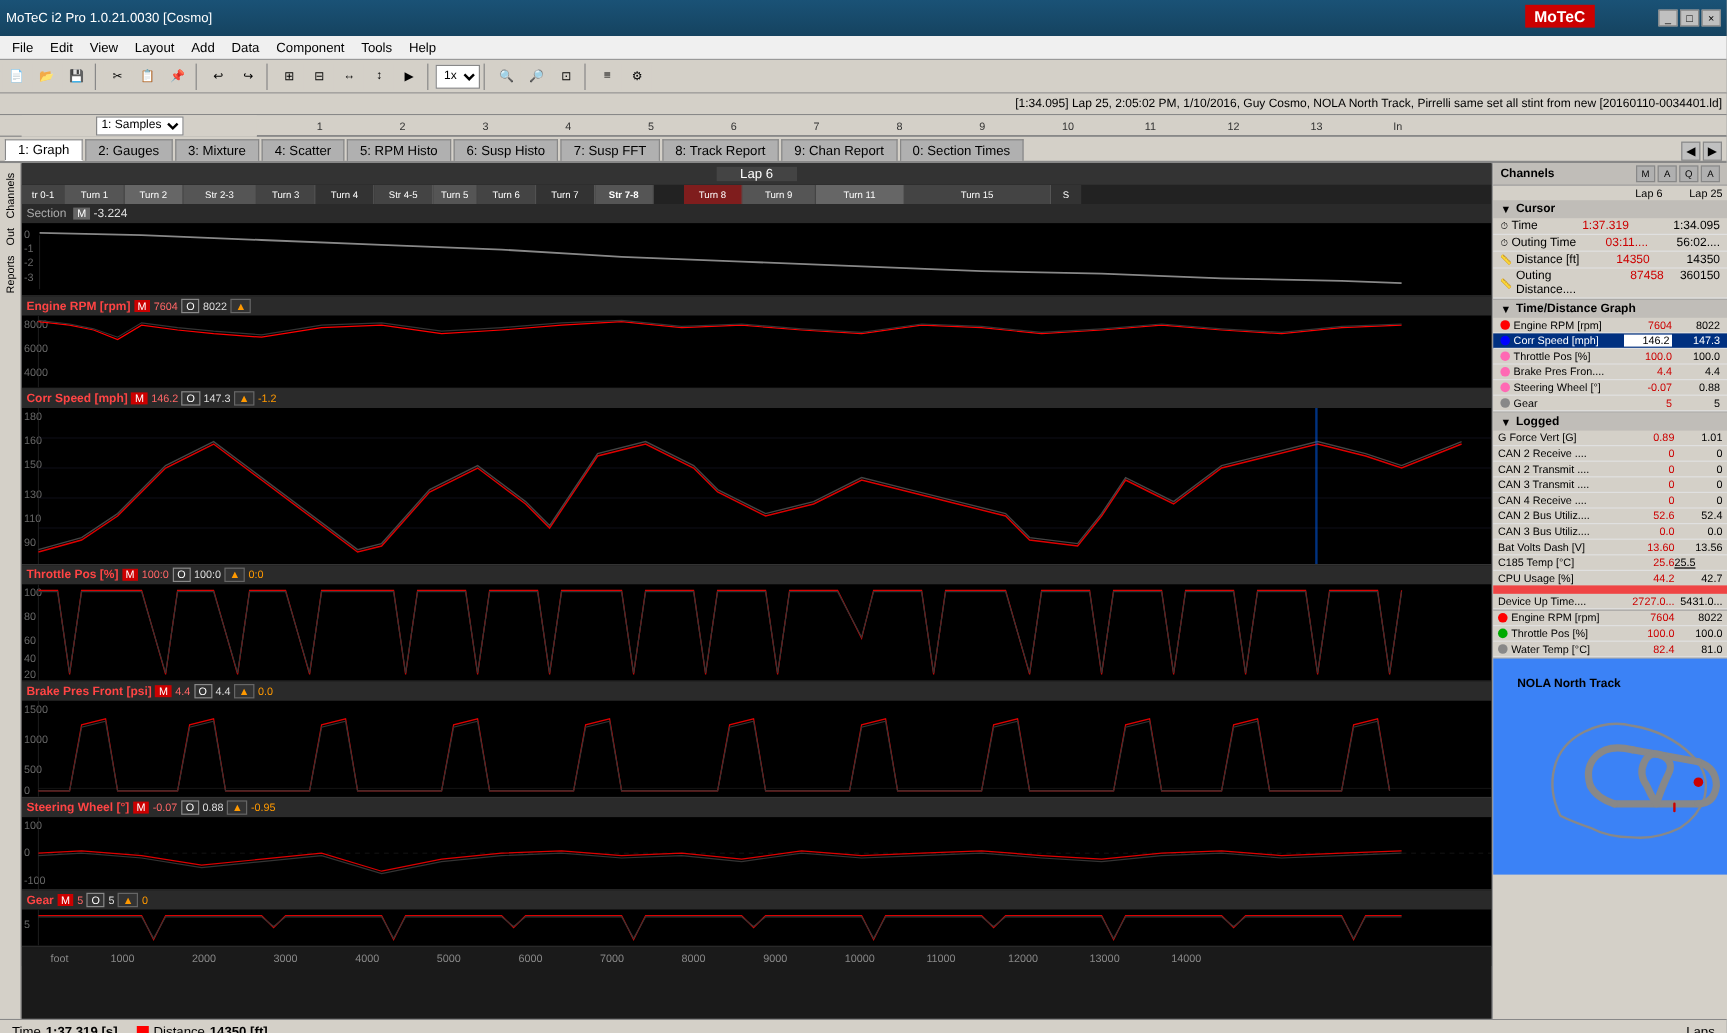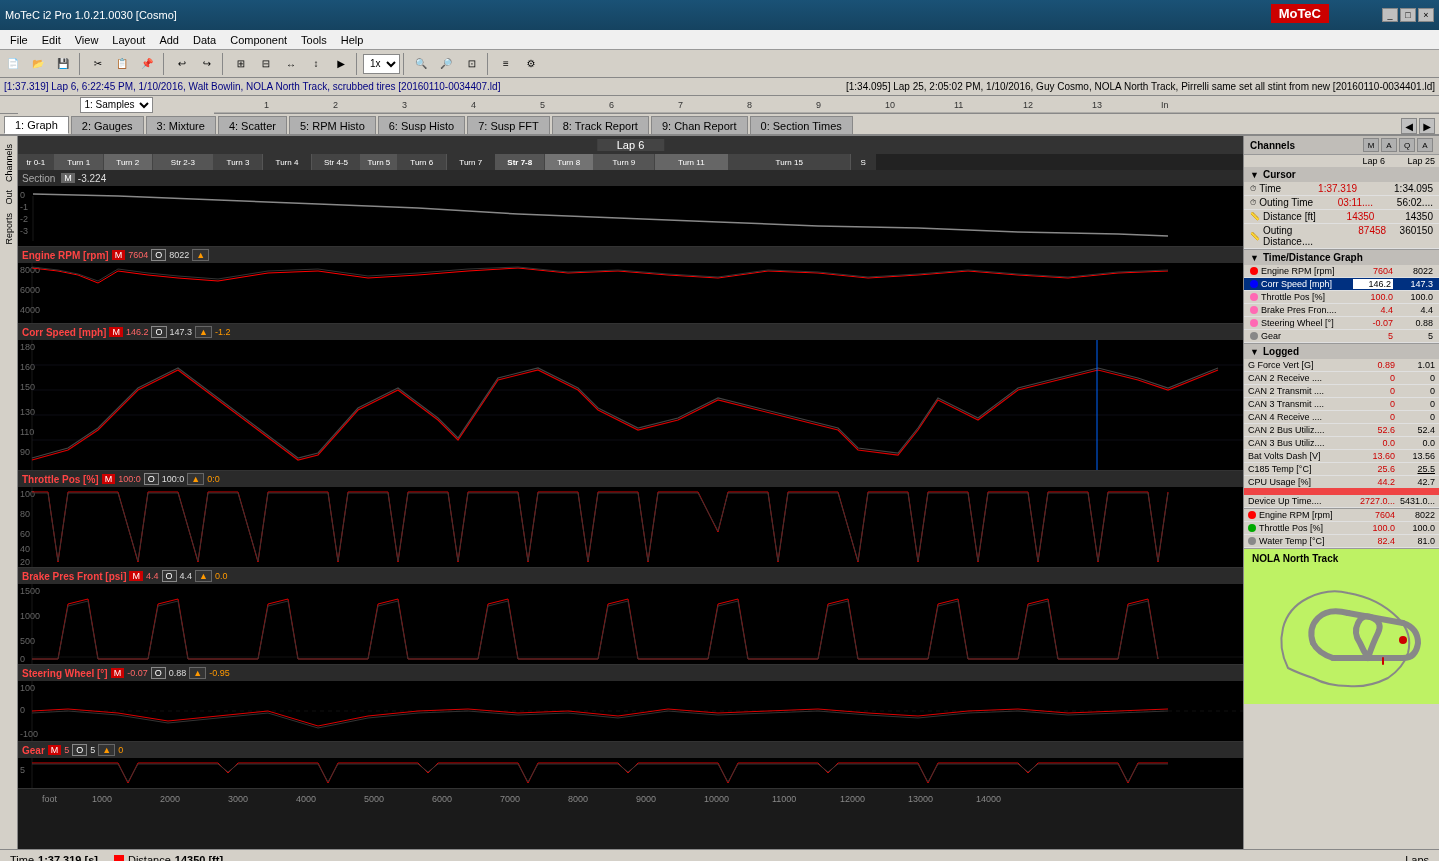--- a/index.html
+++ b/index.html
@@ -206,21 +206,20 @@
   <div class="toolbar-sep"></div>
   <div class="toolbar-btn">🔍</div>
   <div class="toolbar-btn">🔎</div>
   <div class="toolbar-btn">⊡</div>
   <div class="toolbar-sep"></div>
   <div class="toolbar-btn">≡</div>
   <div class="toolbar-btn">⚙</div>
 </div>
 
 <div id="infobar">
-  <div class="info-left">[1:37.319] Lap 6, 6:22:45 PM, 1/10/2016, Walt Bowlin, NOLA North Track, scrubbed tires [20160110-0034407.ld]</div>
   <div class="info-right">[1:34.095] Lap 25, 2:05:02 PM, 1/10/2016, Guy Cosmo, NOLA North Track, Pirrelli same set all stint from new [20160110-0034401.ld]</div>
 </div>
 
 <div id="ruler" style="background:#d4d0c8;height:18px;display:flex;align-items:center;border-bottom:1px solid #888;font-size:9px;padding-left:18px;">
   <div style="width:196px;background:#d4d0c8;height:18px;display:flex;align-items:center;justify-content:center;font-size:10px;">
     <select style="font-size:10px;height:16px;background:white;border:1px solid #888;">
       <option>1: Samples</option>
     </select>
   </div>
   <div style="flex:1;position:relative;height:18px;overflow:hidden;">
@@ -280,21 +279,21 @@
       <div style="width:4%;height:100%;background:#555;border-right:1px solid #444;display:flex;align-items:center;justify-content:center;color:white;font-size:8px;">Turn 1</div>
       <div style="width:4%;height:100%;background:#666;border-right:1px solid #444;display:flex;align-items:center;justify-content:center;color:white;font-size:8px;">Turn 2</div>
       <div style="width:5%;height:100%;background:#555;border-right:1px solid #444;display:flex;align-items:center;justify-content:center;color:white;font-size:8px;">Str 2-3</div>
       <div style="width:4%;height:100%;background:#444;border-right:1px solid #555;display:flex;align-items:center;justify-content:center;color:white;font-size:8px;">Turn 3</div>
       <div style="width:4%;height:100%;background:#333;border-right:1px solid #555;display:flex;align-items:center;justify-content:center;color:white;font-size:8px;">Turn 4</div>
       <div style="width:4%;height:100%;background:#444;border-right:1px solid #555;display:flex;align-items:center;justify-content:center;color:white;font-size:8px;">Str 4-5</div>
       <div style="width:3%;height:100%;background:#555;border-right:1px solid #444;display:flex;align-items:center;justify-content:center;color:white;font-size:8px;">Turn 5</div>
       <div style="width:4%;height:100%;background:#444;border-right:1px solid #555;display:flex;align-items:center;justify-content:center;color:white;font-size:8px;">Turn 6</div>
       <div style="width:4%;height:100%;background:#333;border-right:1px solid #555;display:flex;align-items:center;justify-content:center;color:white;font-size:8px;">Turn 7</div>
       <div style="width:4%;height:100%;background:#555;border-right:1px solid #444;display:flex;align-items:center;justify-content:center;color:white;font-size:8px;font-weight:bold;">Str 7-8</div>
-      <div style="width:4%;height:100%;background:#737373;border-right:1px solid #555;display:flex;align-items:center;justify-content:center;color:white;font-size:8px;">Turn 8</div>
+      <div style="width:4%;height:100%;background:#7f1d1d;border-right:1px solid #555;display:flex;align-items:center;justify-content:center;color:white;font-size:8px;margin-left:25px;">Turn 8</div>
       <div style="width:5%;height:100%;background:#555;border-right:1px solid #444;display:flex;align-items:center;justify-content:center;color:white;font-size:8px;">Turn 9</div>
       <div style="width:6%;height:100%;background:#666;border-right:1px solid #444;display:flex;align-items:center;justify-content:center;color:white;font-size:8px;">Turn 11</div>
       <div style="width:10%;height:100%;background:#444;border-right:1px solid #555;display:flex;align-items:center;justify-content:center;color:white;font-size:8px;">Turn 15</div>
       <div style="width:2%;height:100%;background:#333;display:flex;align-items:center;justify-content:center;color:white;font-size:8px;">S</div>
     </div>
 
     <div style="flex:1;overflow-y:auto;overflow-x:hidden;">
 
       <div style="background:#1a1a1a;border-bottom:1px solid #333;">
         <div style="background:#2a2a2a;height:16px;display:flex;align-items:center;padding:0 4px;color:#aaa;font-size:10px;">
@@ -647,21 +646,21 @@
         <span style="width:40px;text-align:right;">0.0</span>
       </div>
       <div style="display:flex;justify-content:space-between;align-items:center;padding:1px 4px;font-size:9px;border-bottom:1px solid #e0e0e0;">
         <span style="flex:1;">Bat Volts Dash [V]</span>
         <span style="color:#cc0000;width:40px;text-align:right;">13.60</span>
         <span style="width:40px;text-align:right;">13.56</span>
       </div>
       <div style="display:flex;justify-content:space-between;align-items:center;padding:1px 4px;font-size:9px;border-bottom:1px solid #e0e0e0;">
         <span style="flex:1;">C185 Temp [°C]</span>
         <span style="color:#cc0000;width:40px;text-align:right;">25.6</span>
-        <span style="width:40px;text-align:right;text-decoration:underline;">25.5</span>
+        <span style="width:40px;text-align:left;text-decoration:underline;">25.5</span>
       </div>
       <div style="display:flex;justify-content:space-between;align-items:flex-start;padding:1px 4px;font-size:9px;border-bottom:7px solid #ef4444;">
         <span style="flex:1;">CPU Usage [%]</span>
         <span style="color:#cc0000;width:40px;text-align:right;">44.2</span>
         <span style="width:40px;text-align:right;">42.7</span>
       </div>
       <div style="display:flex;justify-content:space-between;align-items:center;padding:1px 4px;font-size:9px;border-bottom:1px solid #e0e0e0;">
         <span style="flex:1;">Device Up Time....</span>
         <span style="color:#cc0000;width:40px;text-align:right;">2727.0...</span>
         <span style="width:40px;text-align:right;">5431.0...</span>
@@ -688,21 +687,21 @@
       <div style="display:flex;justify-content:space-between;align-items:center;padding:1px 4px;font-size:9px;border-bottom:1px solid #e0e0e0;">
         <div style="display:flex;align-items:center;flex:1;">
           <span style="width:8px;height:8px;background:#888;display:inline-block;border-radius:50%;margin-right:3px;"></span>
           <span>Water Temp [°C]</span>
         </div>
         <span style="color:#cc0000;width:40px;text-align:right;">82.4</span>
         <span style="width:40px;text-align:right;">81.0</span>
       </div>
     </div>
 
-    <div id="track-map" style="padding:4px;background:#bef264;">
+    <div id="track-map" style="padding:16px;background:#3b82f6;">
       <div class="track-label">NOLA North Track</div>
       <svg width="184" height="130" viewBox="0 0 184 130">
 
         <g fill="none" stroke="#333" stroke-width="8" stroke-linecap="round" stroke-linejoin="round">
 
           <path d="M 40 100 Q 30 80 35 60 Q 40 40 60 30 Q 80 20 100 25 Q 130 30 150 50 Q 165 65 160 85 Q 155 100 140 110 Q 120 120 100 118 Q 80 118 65 110 Q 50 105 40 100 Z" stroke="#888" stroke-width="2" fill="none"></path>
         </g>
 
         <g fill="none" stroke="#888" stroke-width="6" stroke-linecap="round">
 

